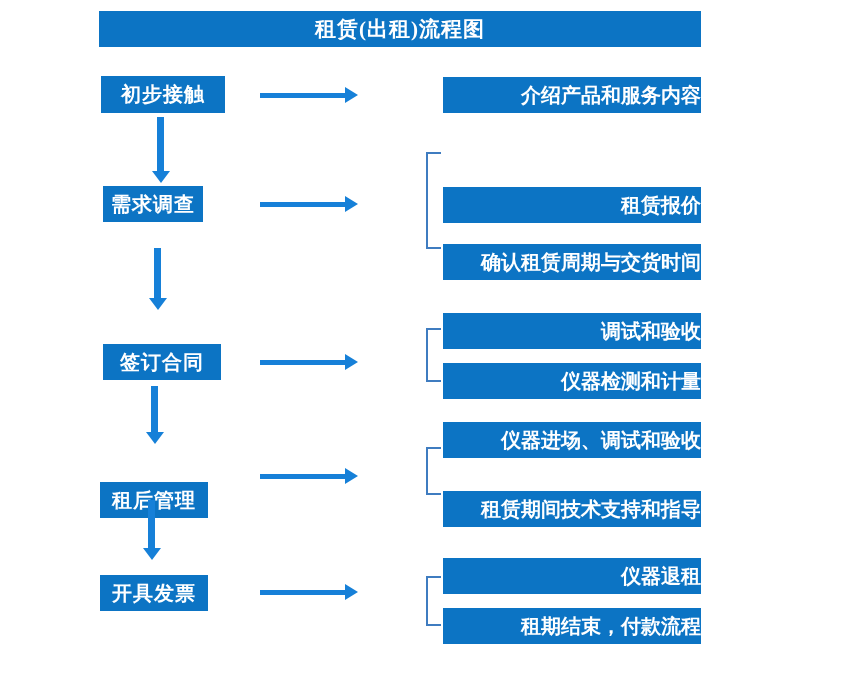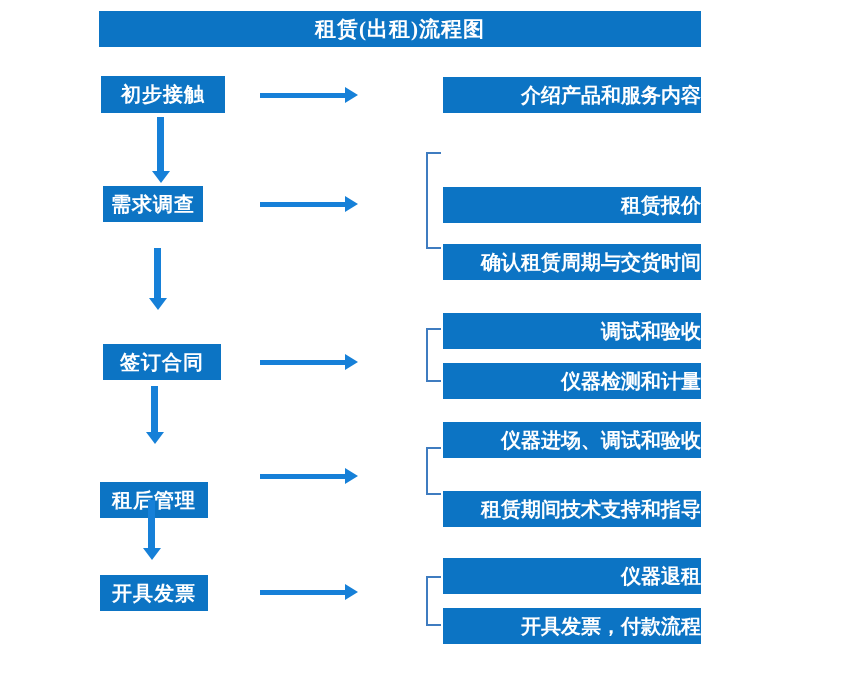--- a/index.html
+++ b/index.html
@@ -106,15 +106,15 @@
   <div class="bracket" style="left:426px;top:576px;height:50px"></div>
 
   <div class="detail" style="top:77px">介绍产品和服务内容</div>
   <div class="detail" style="top:244px">确认租赁周期与交货时间</div>
   <div class="detail" style="top:187px">租赁报价</div>
   <div class="detail" style="top:313px">调试和验收</div>
   <div class="detail" style="top:363px">仪器检测和计量</div>
   <div class="detail" style="top:422px">仪器进场、调试和验收</div>
   <div class="detail" style="top:491px">租赁期间技术支持和指导</div>
   <div class="detail" style="top:558px">仪器退租</div>
-  <div class="detail" style="top:608px">开具发票，付款流程</div>
+  <div class="detail" style="top:608px">租期结束，付款流程</div>
 
 </div>
 
 </body></html>

